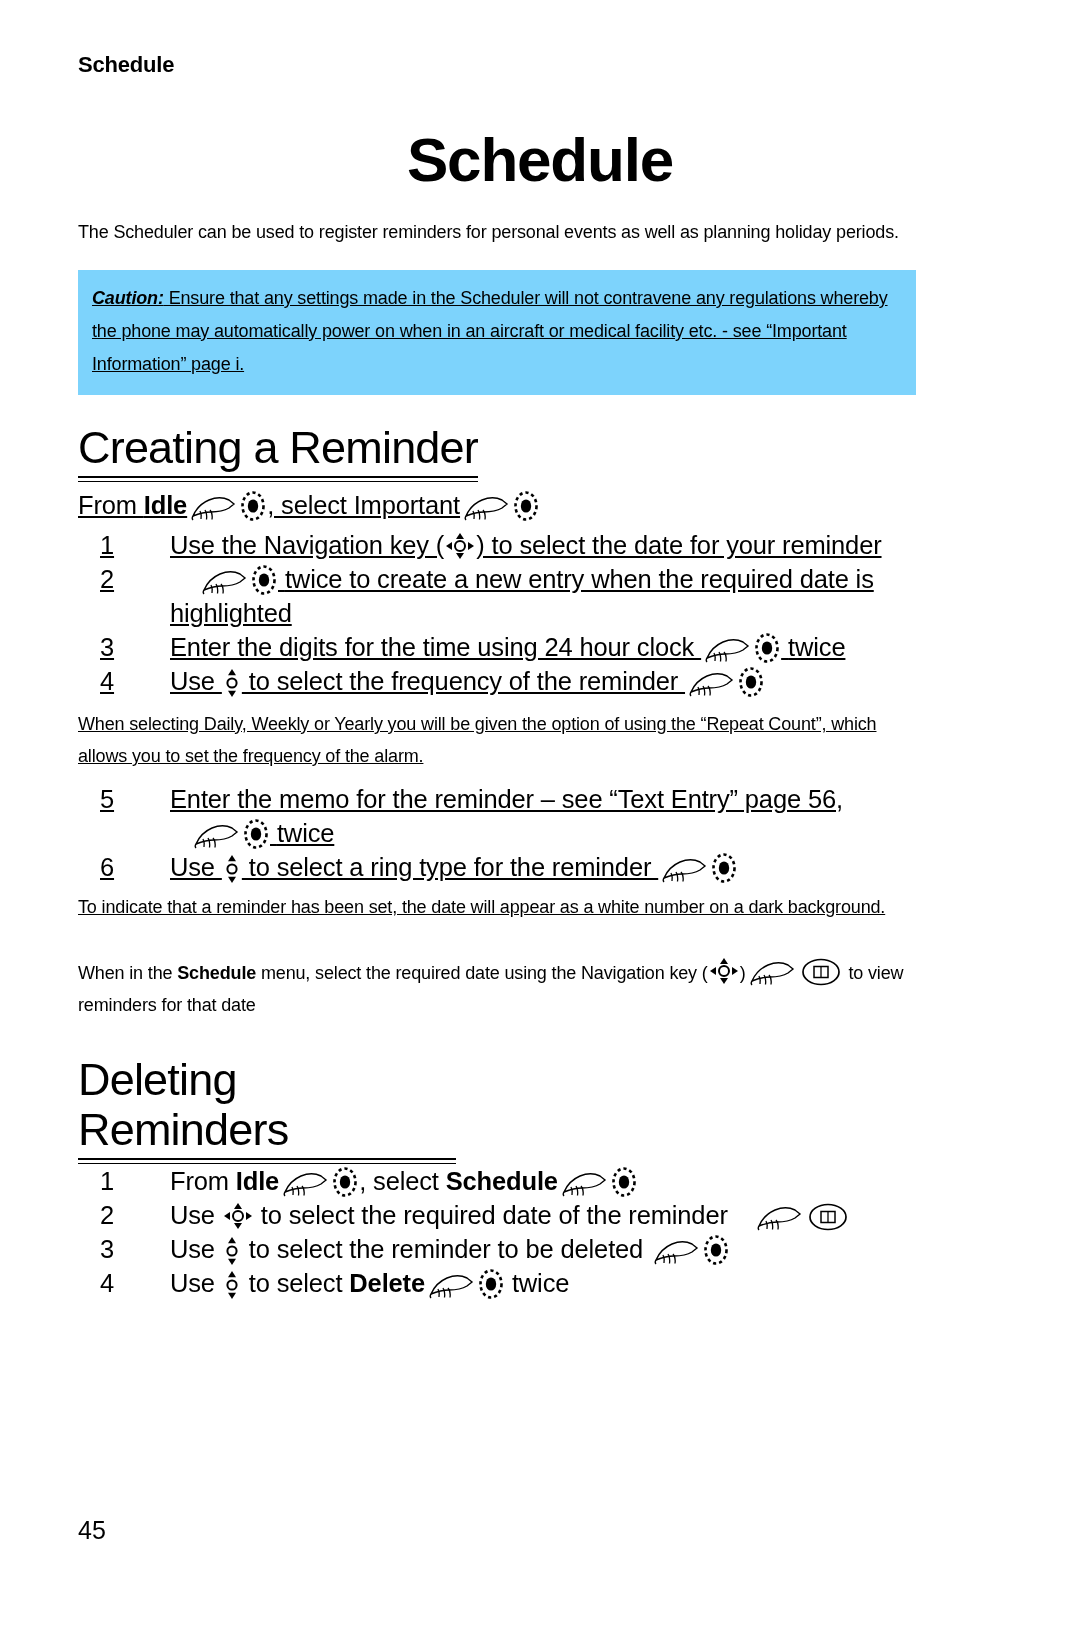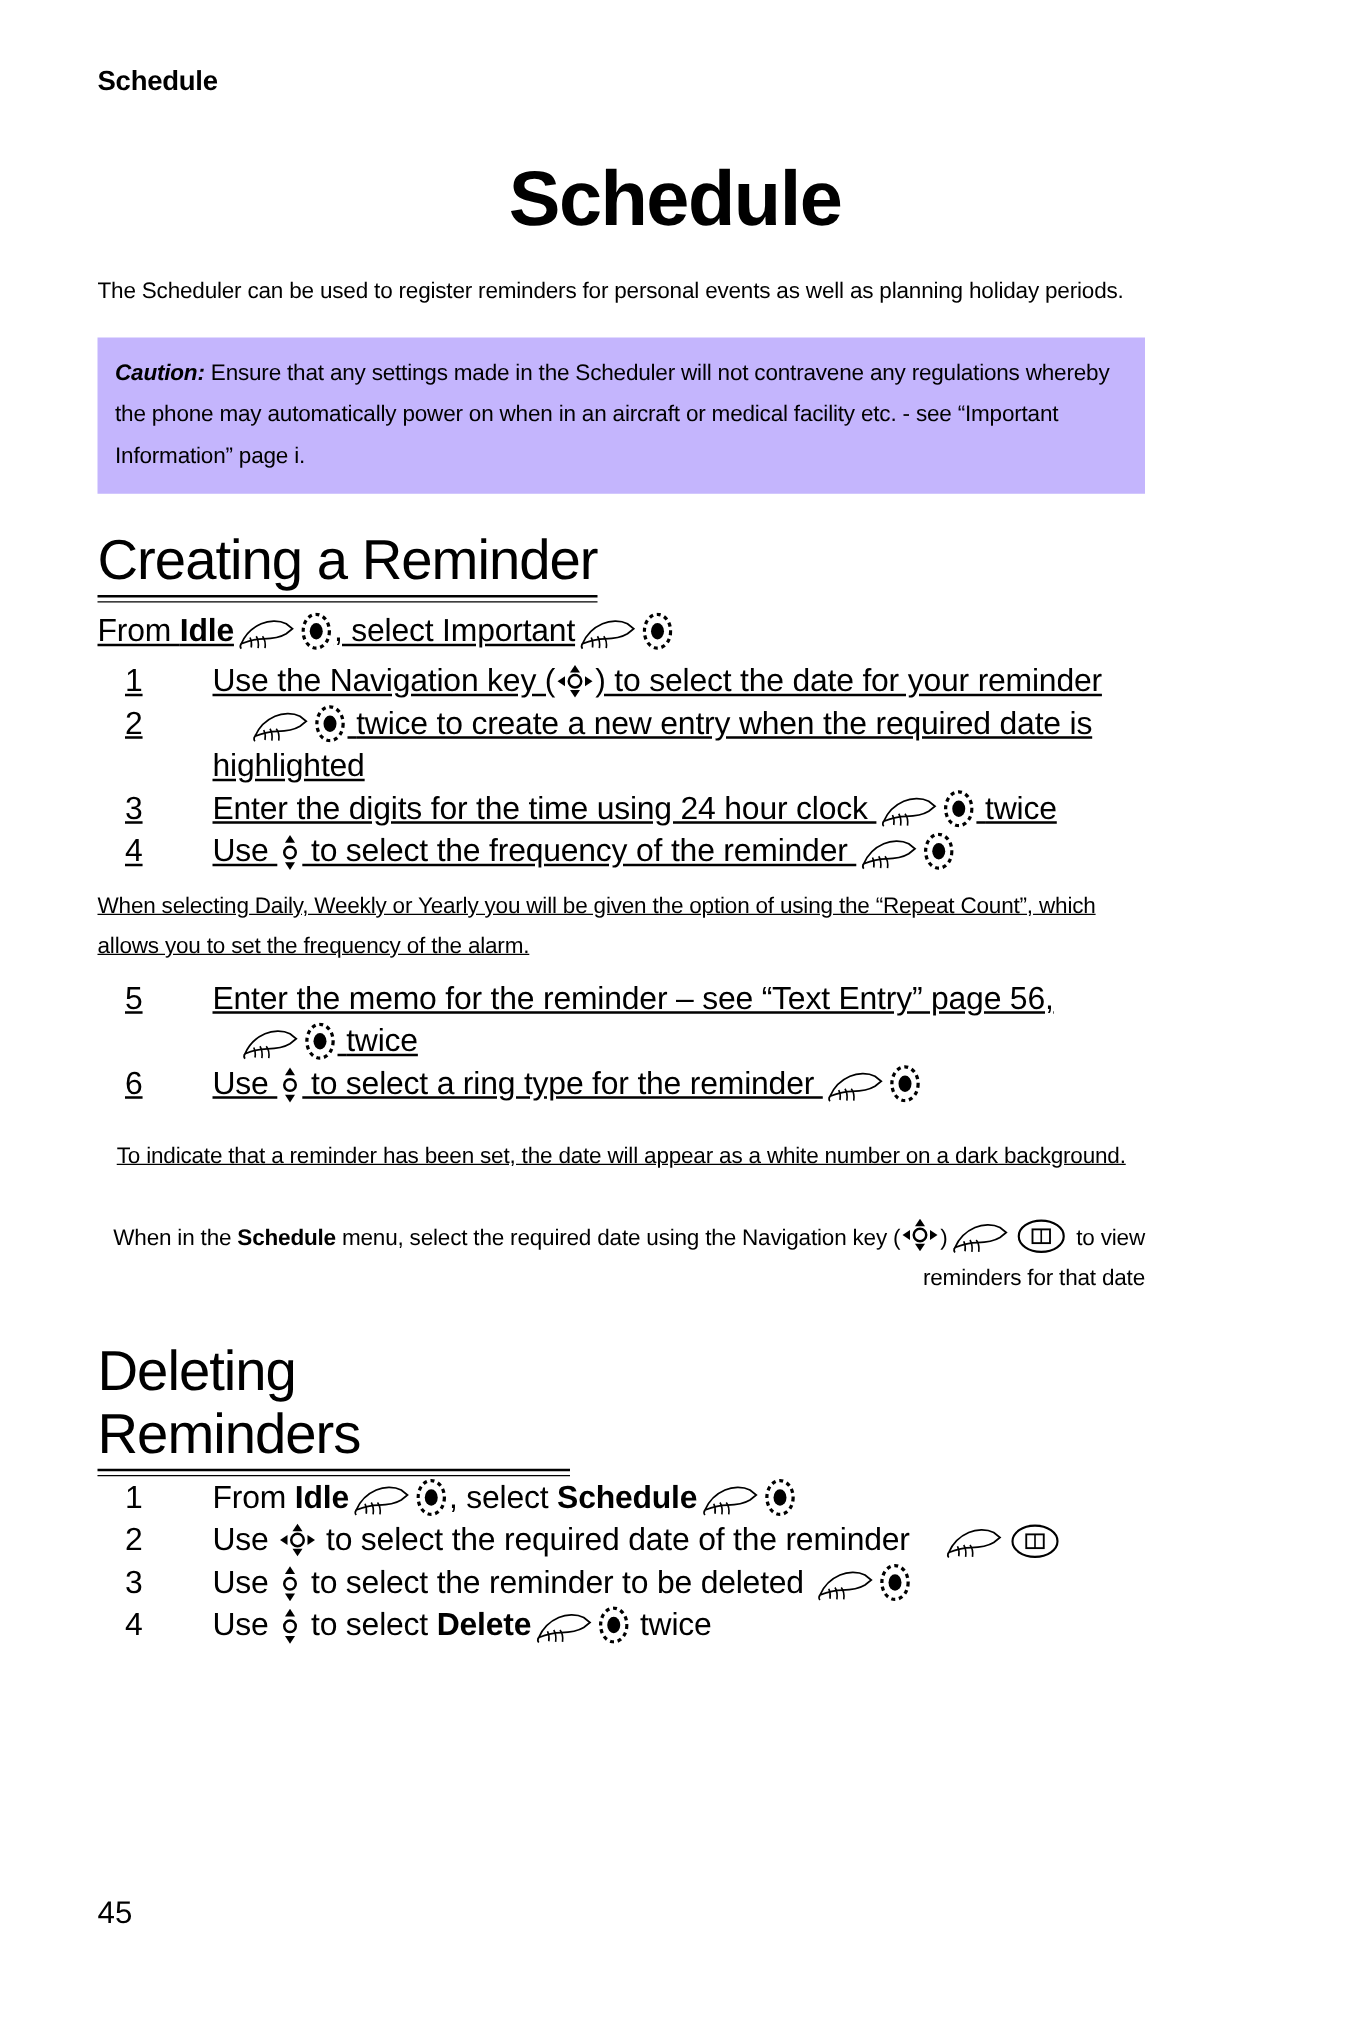--- a/index.html
+++ b/index.html
@@ -55,23 +55,24 @@
   }
 
   .para {
     font-size: 18px;
     line-height: 32px;
     letter-spacing: -0.15px;
   }
 
   
   .caution {
-    background: #c4b5fd;
+    background: #7dd3fc;
     padding: 12px 14px 14px 14px;
     box-sizing: border-box;
+    text-decoration: underline;
   }
   .caution .para { line-height: 33px; }
   .caution-word {
     font-weight: bold;
     font-style: italic;
   }
 
   
   .section {
     margin-top: 26px;
@@ -274,26 +275,26 @@
                   <path d="M20 15 C22 17.5 22.5 21 22 24.5" fill="none" stroke="#000" stroke-width="1.3"></path>
                   <path d="M3 21 C2 22.5 2 24 3 25" fill="none" stroke="#000" stroke-width="1.3"></path>
                 </svg></span><span class="ic ic-select"><svg viewBox="0 0 24 30">
                   <ellipse cx="12" cy="15" rx="10.5" ry="13.5" fill="none" stroke="#000" stroke-width="2.6" stroke-dasharray="3.2 3.0"></ellipse>
                   <ellipse cx="12" cy="15" rx="5.2" ry="6.6" fill="#000"></ellipse>
                 </svg></span></div>
         </div>
 
       </div>
 
-      <div class="para" style="margin-top:24px;text-align:center;">To indicate that a reminder has been set, the date will appear as a white number on a dark background.</div>
+      <div class="para" style="margin-top:7px;">To indicate that a reminder has been set, the date will appear as a white number on a dark background.</div>
     </div>
 
     <div class="section" style="margin-top:34px;">
 
-      <div class="para" style="margin-top:16px;text-align:right;"><span>When in the </span><b>Schedule</b><span> menu, select the required date using the Navigation key (</span><span class="ic ic-nav4"><svg viewBox="0 0 30 28">
+      <div class="para" style="margin-top:16px;"><span>When in the </span><b>Schedule</b><span> menu, select the required date using the Navigation key (</span><span class="ic ic-nav4"><svg viewBox="0 0 30 28">
               <circle cx="15" cy="14" r="5" fill="none" stroke="#000" stroke-width="2"></circle>
               <polygon points="15,1 19,7 11,7" fill="#000"></polygon>
               <polygon points="15,27 19,21 11,21" fill="#000"></polygon>
               <polygon points="1,14 7,10 7,18" fill="#000"></polygon>
               <polygon points="29,14 23,10 23,18" fill="#000"></polygon>
             </svg></span><span>)</span><span class="ic ic-hand"><svg viewBox="0 0 46 26">
               <path d="M3 21 C6 14 12 8 19 5 C25 2.5 33 2 39 5 L44 9 L39 13 C34 16 27 17 21 17 C15 17 8 19 3 21 Z" fill="none" stroke="#000" stroke-width="1.4"></path>
               <path d="M10 16 C11 18 11.5 21 11 24" fill="none" stroke="#000" stroke-width="1.3"></path>
               <path d="M15 15 C16.5 17.5 17 21 16.5 24.5" fill="none" stroke="#000" stroke-width="1.3"></path>
               <path d="M20 15 C22 17.5 22.5 21 22 24.5" fill="none" stroke="#000" stroke-width="1.3"></path>

